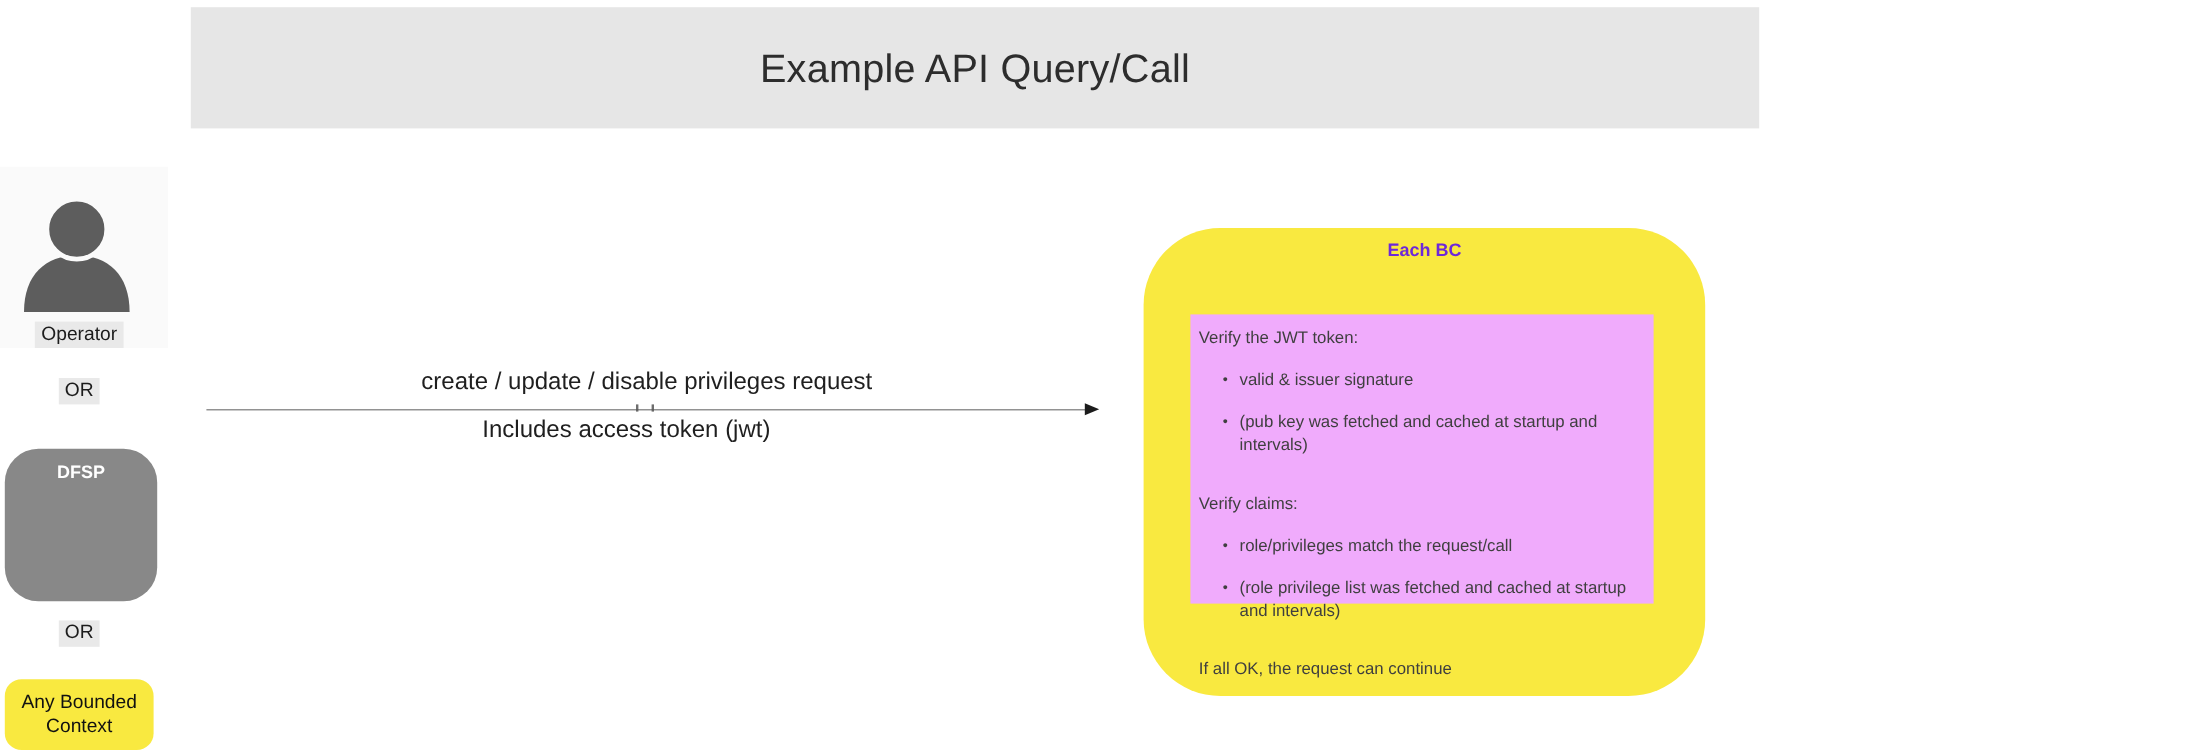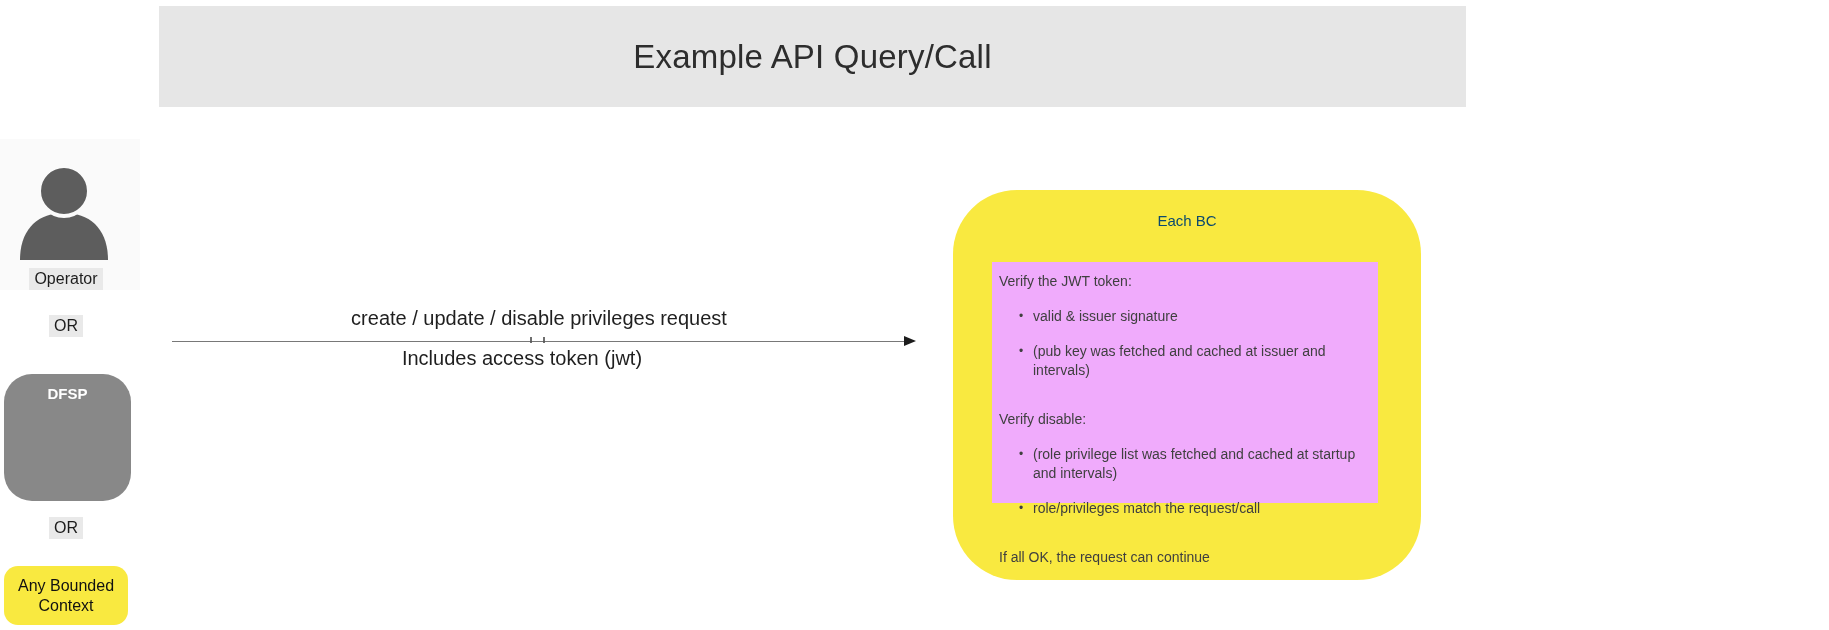--- a/index.html
+++ b/index.html
@@ -101,25 +101,25 @@
   .tick-1 { left: 530px; }
   .tick-2 { left: 543px; }
 
   
   .each-bc-box {
     left: 953px; top: 190px; width: 468px; height: 390px;
     background: #f9e940;
     border-radius: 64px;
   }
   .each-bc-title {
-    margin-top: 22px;
+    margin-top: 10px;
     text-align: center;
     font-size: 15px;
-    font-weight: normal;
-    color: #0c4a6e;
+    font-weight: bold;
+    color: #6d28d9;
   }
   .verify-panel {
     left: 992px; top: 262px; width: 386px; height: 241px;
     background: #f0abfc;
     box-sizing: border-box;
     padding: 10px 8px 0 7px;
     font-size: 14px;
     line-height: 19px;
     color: #3f3f3f;
   }
@@ -185,23 +185,23 @@
   <div class="abs arrow-label-bottom">Includes access token (jwt)</div>
 
   <div class="abs each-bc-box">
     <div class="each-bc-title">Each BC</div>
   </div>
 
   <div class="abs verify-panel">
     <p>Verify the JWT token:</p>
     <ul>
       <li>valid &amp; issuer signature</li>
-      <li>(pub key was fetched and cached at issuer and intervals)</li>
+      <li>(pub key was fetched and cached at startup and intervals)</li>
     </ul>
-    <p class="gap-section">Verify disable:</p>
+    <p class="gap-section">Verify claims:</p>
     <ul>
+      <li>role/privileges match the request/call</li>
       <li>(role privilege list was fetched and cached at startup and intervals)</li>
-      <li>role/privileges match the request/call</li>
     </ul>
     <p class="gap-section">If all OK, the request can continue</p>
   </div>
 
 </div>
 
 </body></html>

